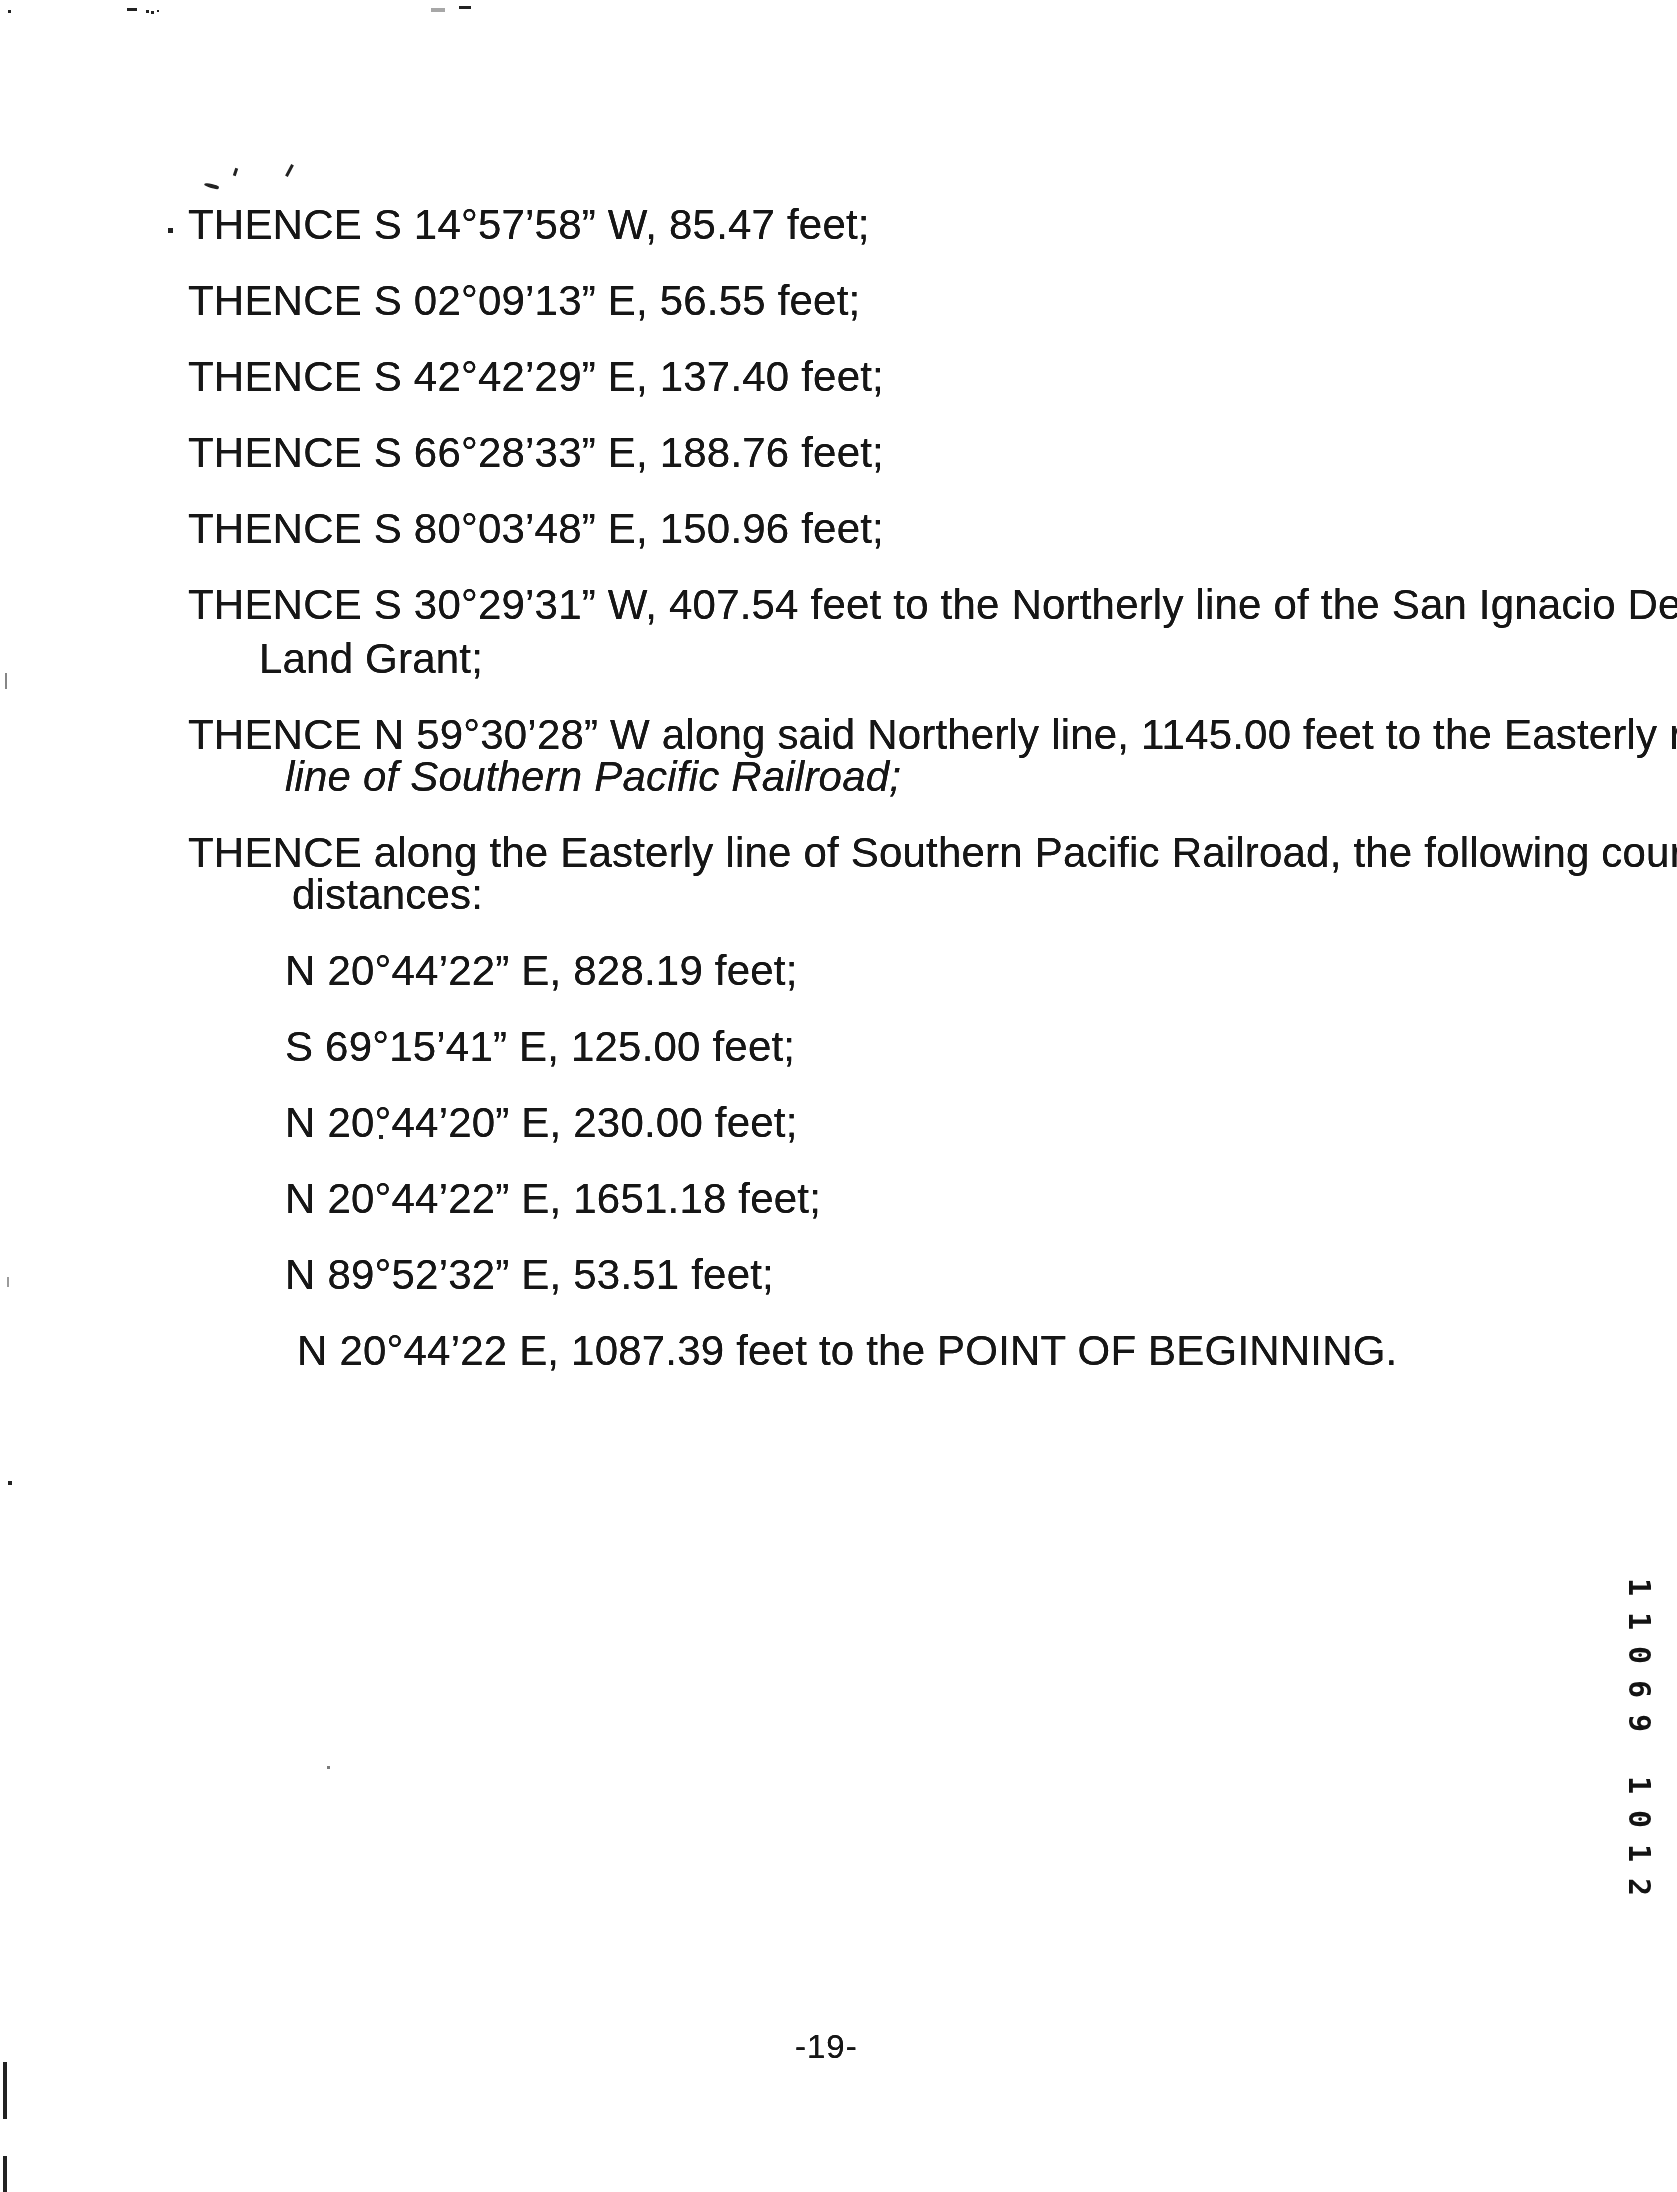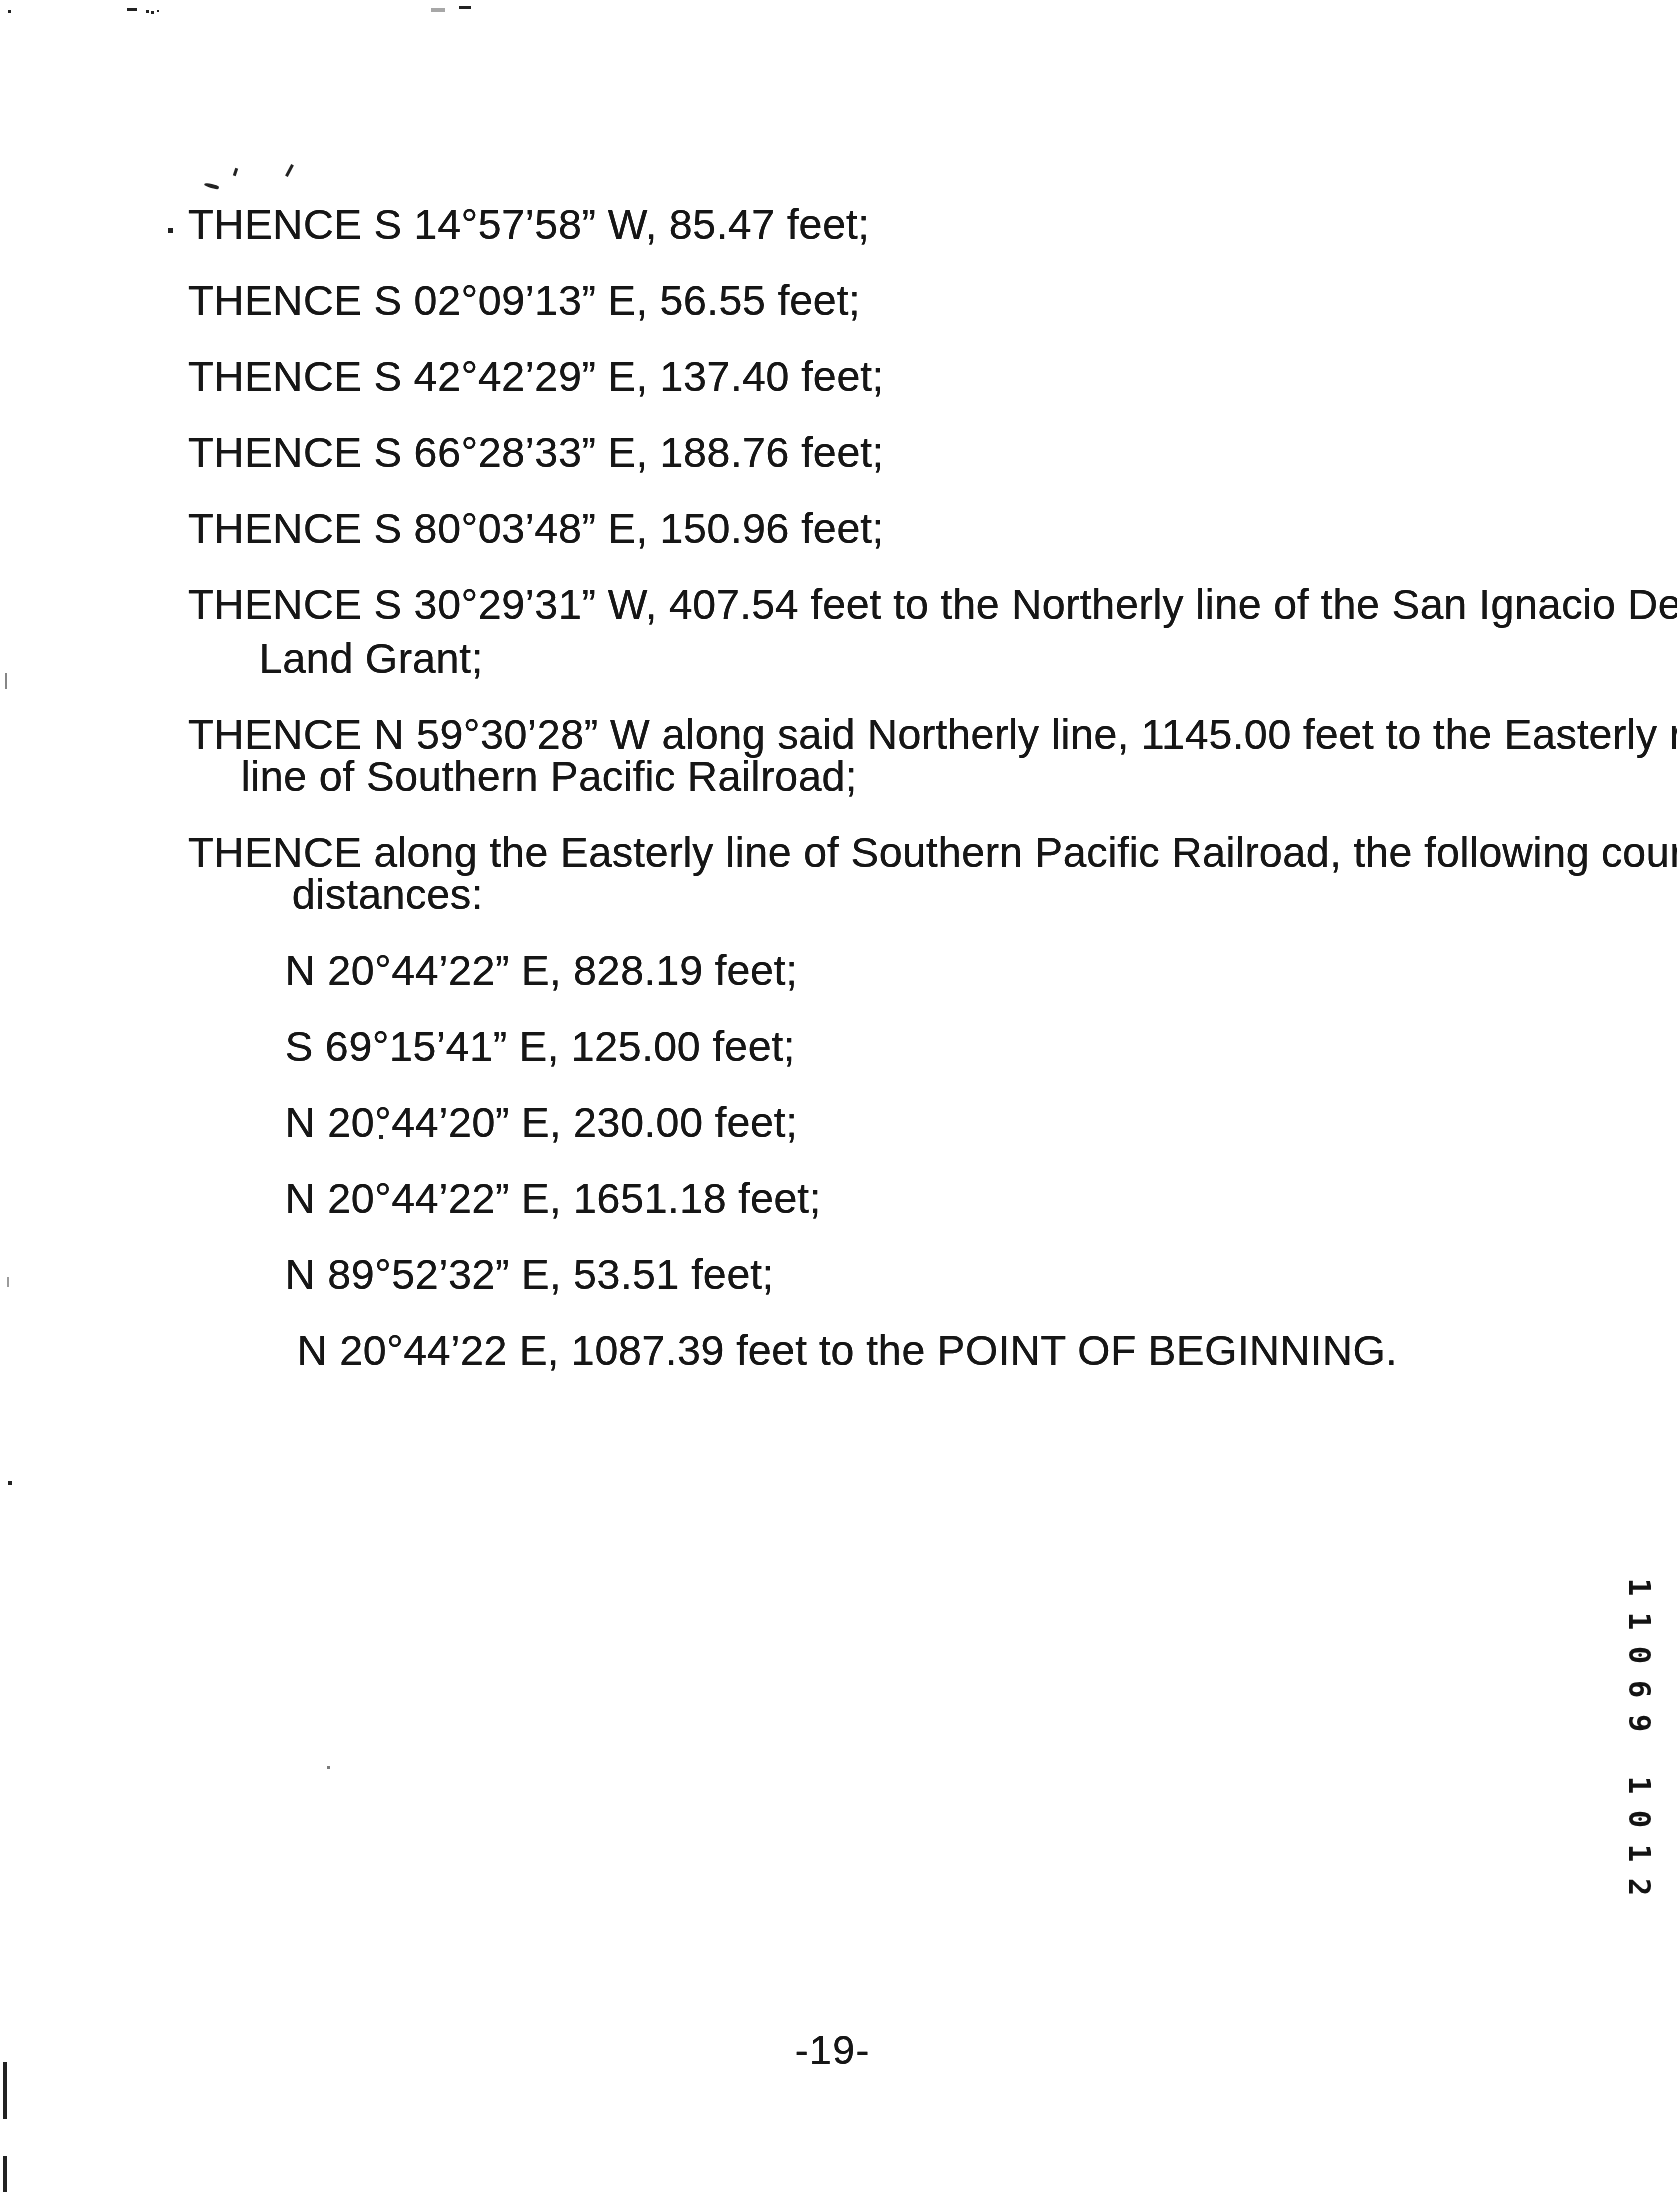--- a/index.html
+++ b/index.html
@@ -18,29 +18,29 @@
     left:188px;top:204px;
     width:1445px;
     font-size:42px;
     line-height:42px;
     letter-spacing:0.2px;
     text-shadow:0 0 0.6px #000;
   }
   .p{margin:0 0 34px 0;}
   .line{white-space:nowrap;}
   .hang-a .line:nth-child(2){margin-left:71px;margin-top:12px;}
-  .hang-b .line:nth-child(2){margin-left:53px;}
+  .hang-b .line:nth-child(2){margin-left:97px;font-style:italic;}
   .hang-c .line:nth-child(2){margin-left:104px;}
   .course{margin-left:97px;}
   .course-last{margin-left:109px;margin-top:15px;}
   
   .page-number{
     position:absolute;
     left:795px;top:2028px;
-    font-size:40px;
+    font-size:33px;
     letter-spacing:1px;
     text-shadow:0 0 0.6px #000;
     text-align:center;
   }
   
   .stamp{position:absolute;left:1622px;width:36px;}
   #stamp-group-1{top:1570px;}
   #stamp-group-2{top:1768px;}
   .stamp-char{
     display:block;

